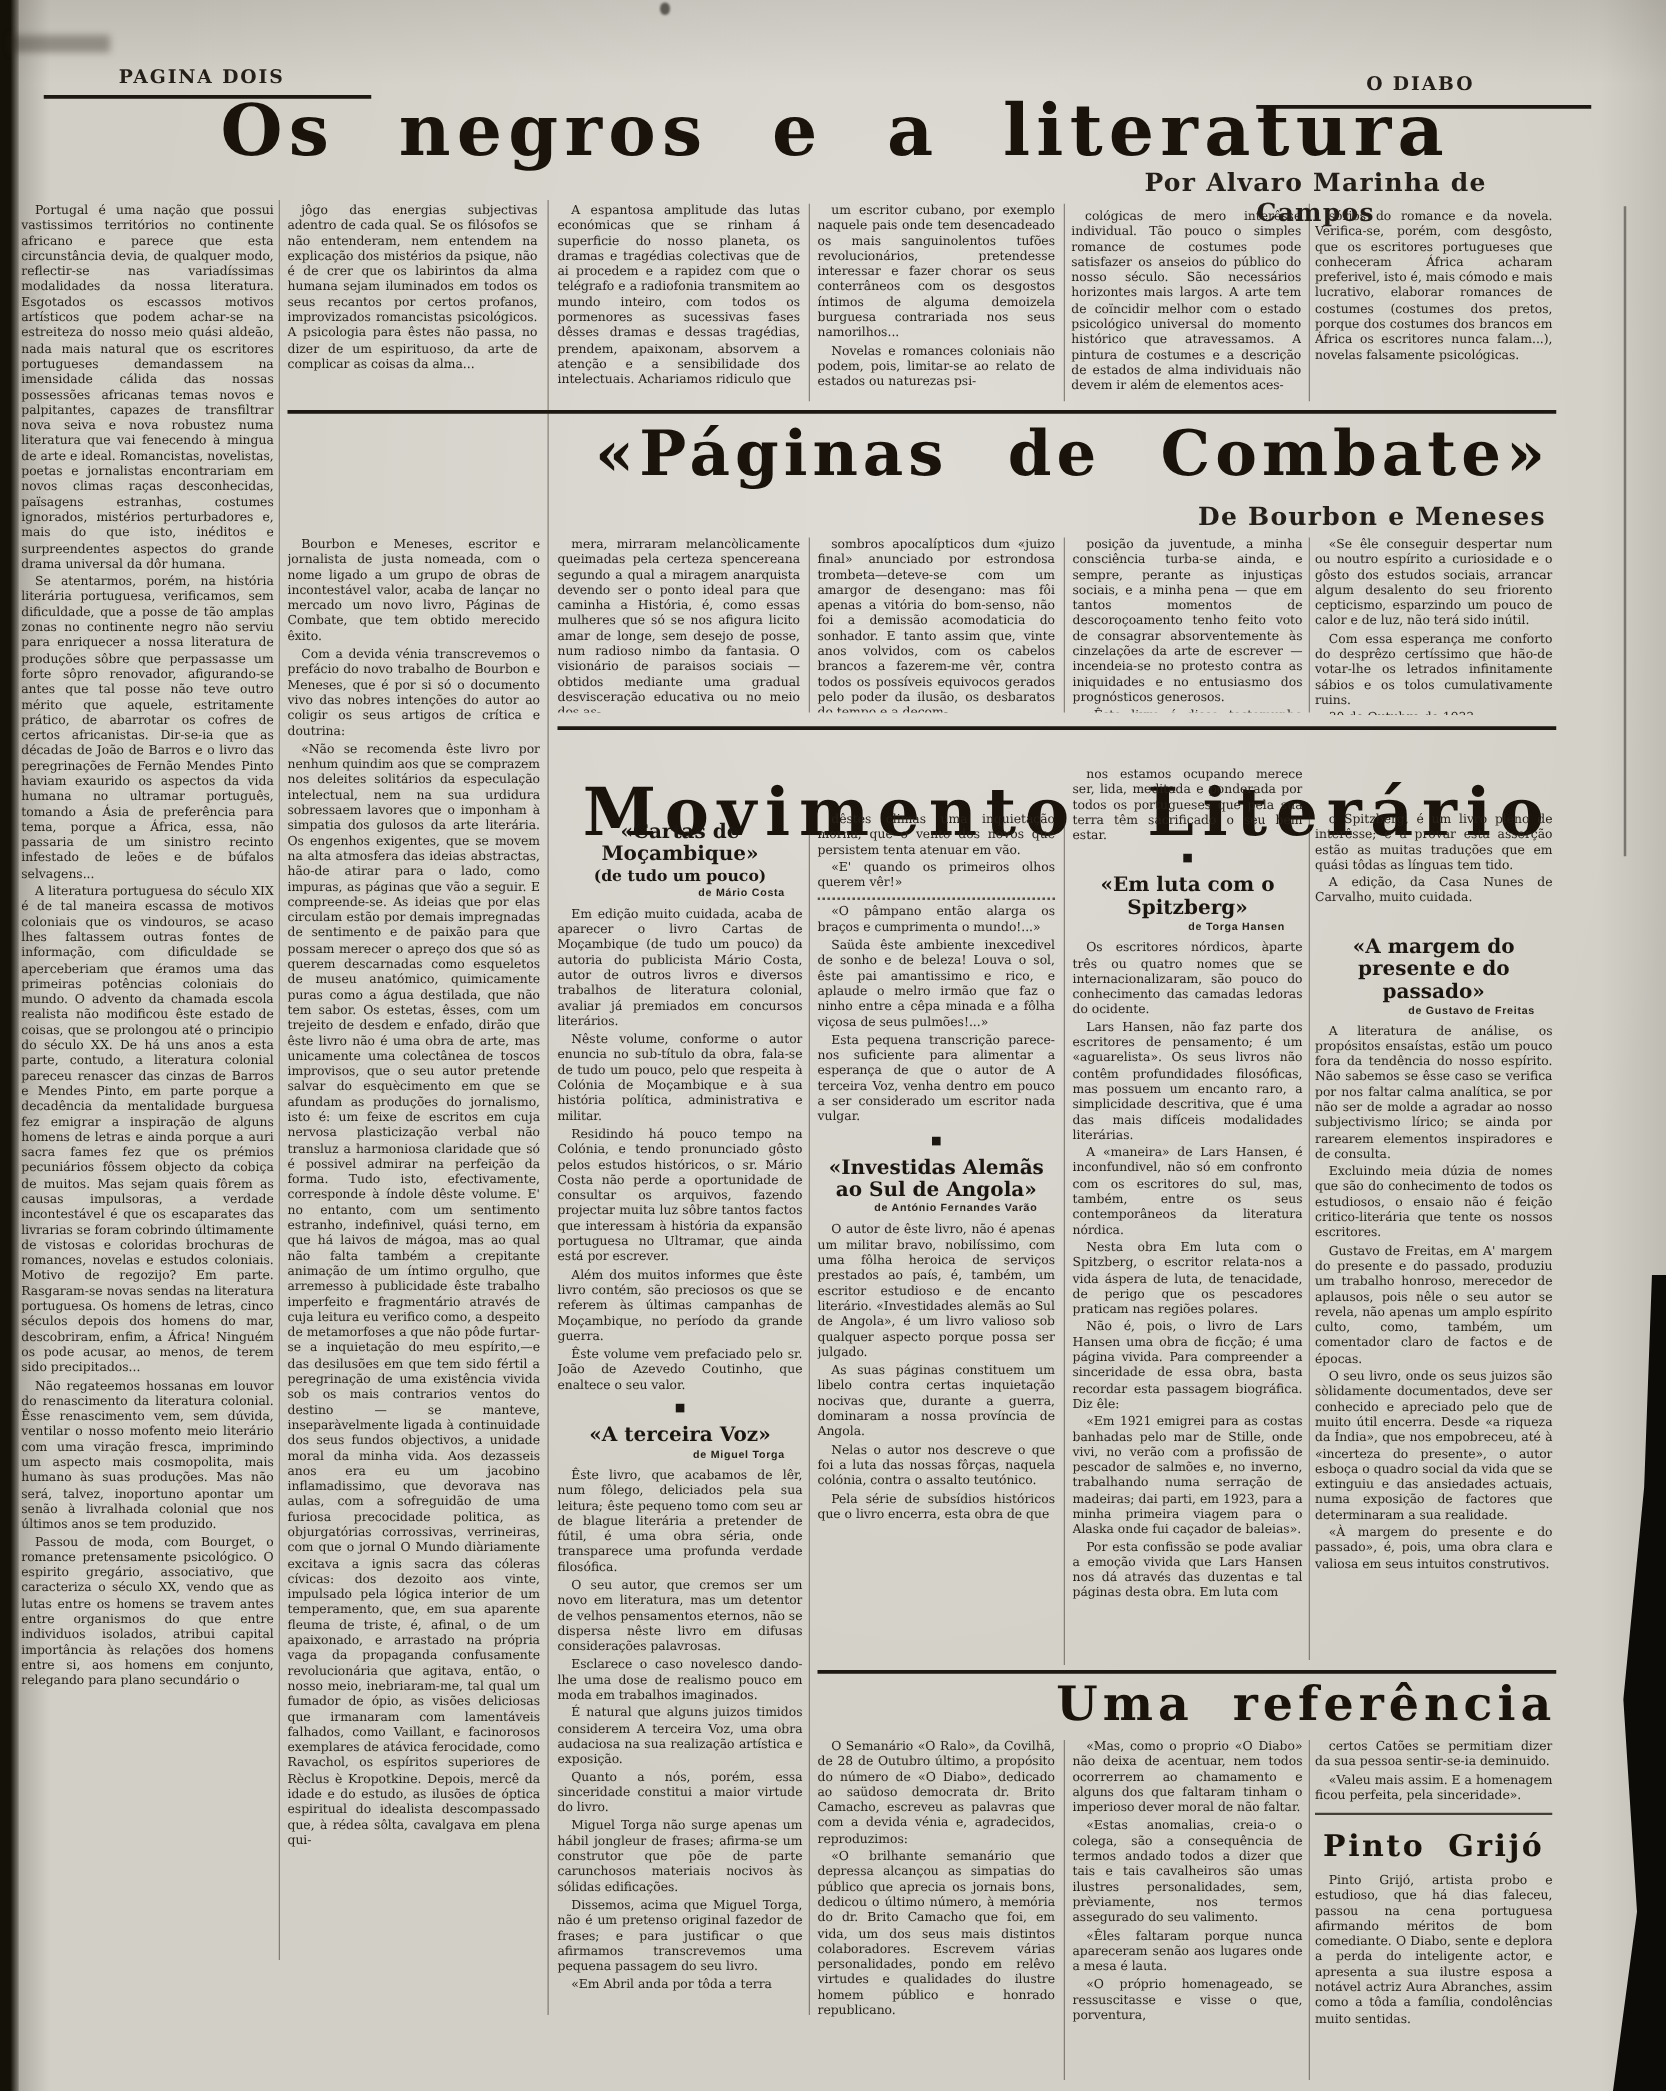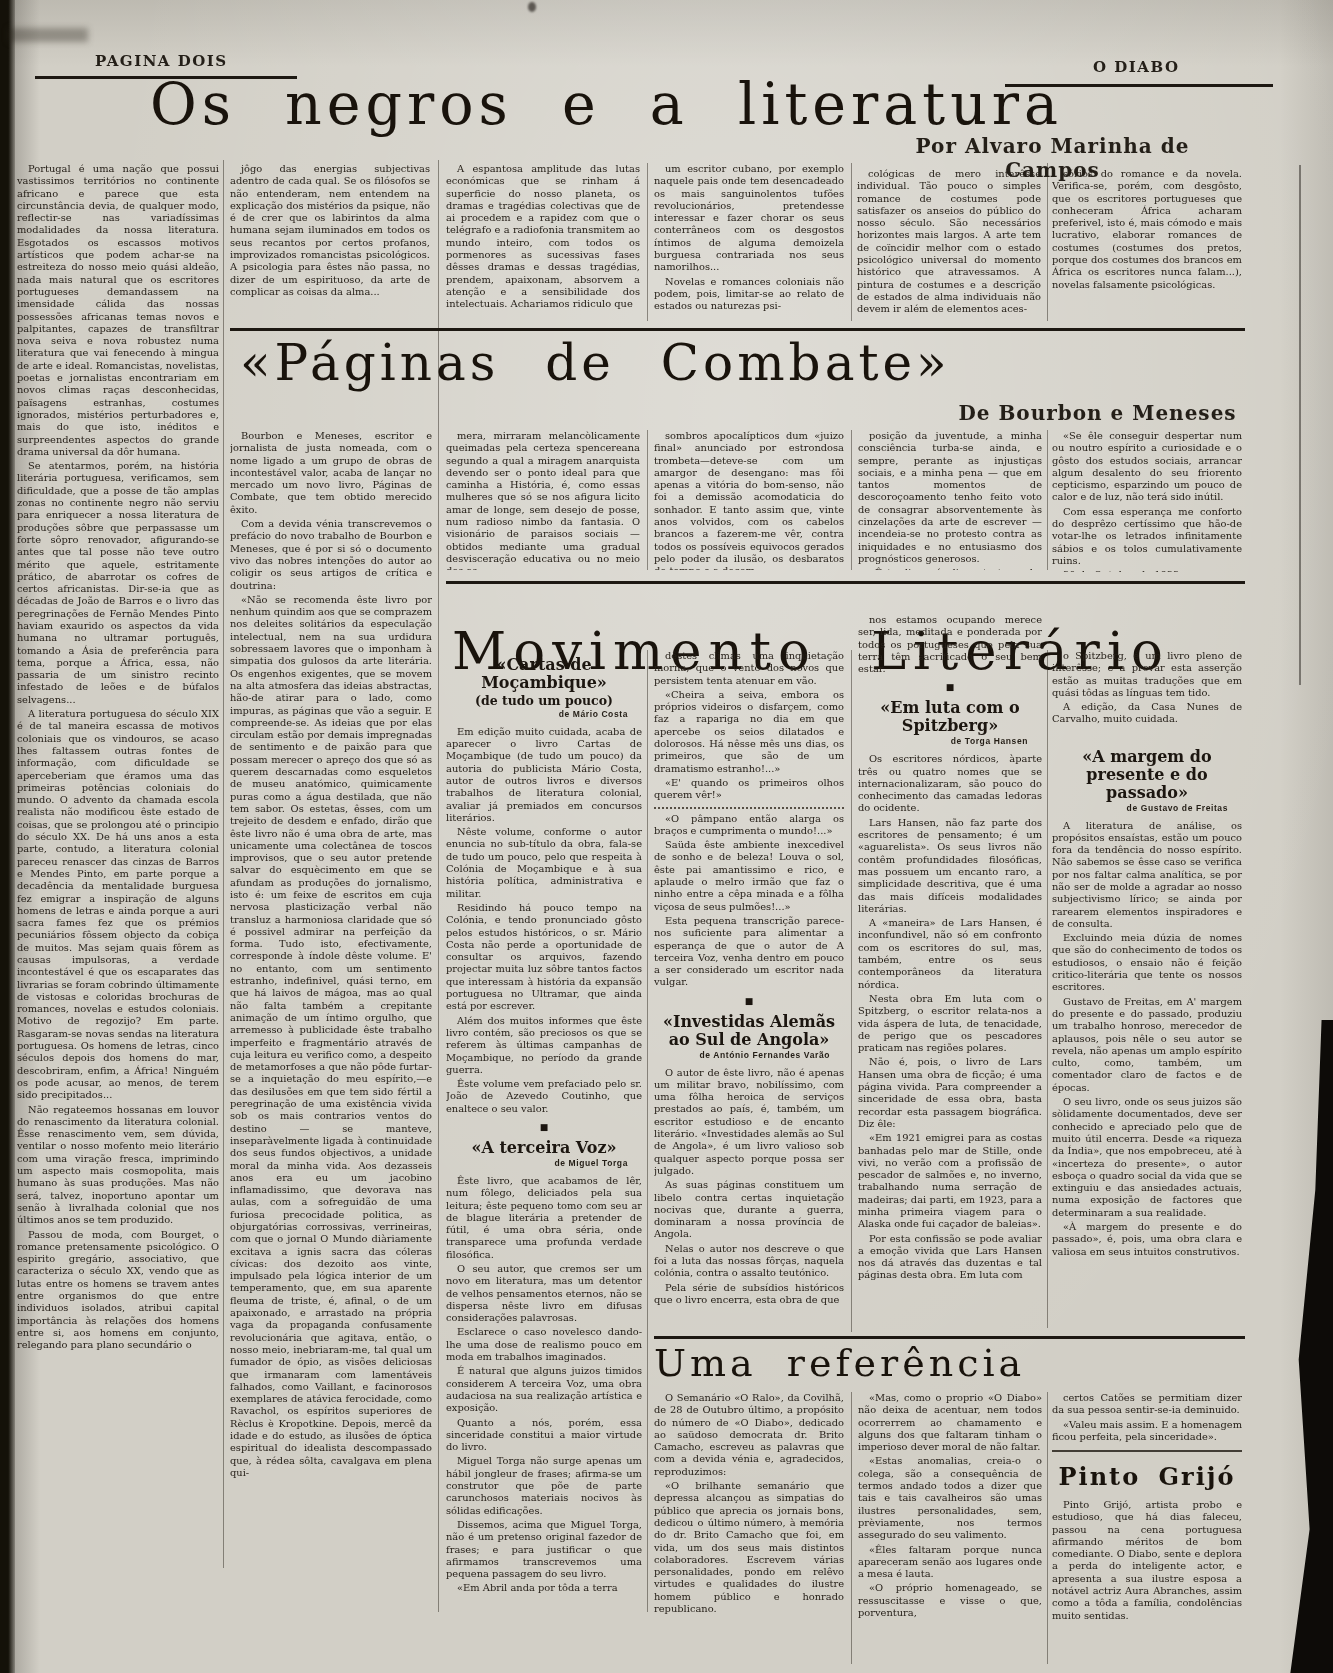--- a/index.html
+++ b/index.html
@@ -17,21 +17,21 @@
   .torn{right:0;top:1020px;width:52px;height:653px;background:#0d0b08;
         clip-path:polygon(78% 0%,100% 0%,100% 100%,18% 100%,55% 78%,34% 52%,66% 26%);}
   .smudge{left:8px;top:28px;width:80px;height:14px;background:rgba(40,35,25,.35);filter:blur(3px);}
   .speck{left:528px;top:2px;width:8px;height:10px;background:rgba(20,15,10,.6);border-radius:50%;filter:blur(1px);}
   
   .hrule{background:#1d1812;height:3px;}
   .thinrule{background:rgba(30,24,16,.8);height:2px;}
   .vdiv{width:1px;background:rgba(35,28,20,.45);}
   
   .pagelabel{font-weight:bold;font-size:15px;letter-spacing:1.5px;}
-  .mainhead{font-weight:normal;text-align:left;color:#19130c;line-height:1;
+  .mainhead{font-weight:bold;text-align:right;color:#19130c;line-height:1;
     font-family:"DejaVu Serif",serif;}
   .h-negros{font-size:57px;letter-spacing:5px;word-spacing:26px;}
   .h-paginas{font-size:50px;letter-spacing:4px;word-spacing:26px;}
   .h-movimento{font-size:53px;letter-spacing:7px;word-spacing:30px;}
   .h-referencia{font-size:38px;letter-spacing:4px;word-spacing:14px;}
   .bylineBig{font-weight:bold;font-size:20px;text-align:center;letter-spacing:1px;}
   
   .col{overflow:hidden;}
   .bodytext p{margin:0 0 2px 0;font-size:9.9px;line-height:12.3px;text-align:justify;
     text-indent:11px;color:#27211a;}
@@ -137,21 +137,20 @@
         <p>Quanto a nós, porém, essa sinceridade constitui a maior virtude do livro.</p>
         <p>Miguel Torga não surge apenas um hábil jongleur de frases; afirma-se um construtor que põe de parte carunchosos materiais nocivos às sólidas edificações.</p>
         <p>Dissemos, acima que Miguel Torga, não é um pretenso original fazedor de frases; e para justificar o que afirmamos transcrevemos uma pequena passagem do seu livro.</p>
         <p>«Em Abril anda por tôda a terra</p>
       </div>
   </div>
 
   <div class="abs col" style="left:654px;top:650px;width:190px;height:682px;">
     <div class="bodytext">
         <p>dêstes climas uma inquietação morna, que o vento dos novos que persistem tenta atenuar em vão.</p>
-        <p>«Cheira a seiva, embora os próprios videiros o disfarçem, como faz a rapariga no dia em que apercebe os seios dilatados e dolorosos. Há nêsse mês uns dias, os primeiros, que são de um dramatismo estranho!...»</p>
         <p>«E' quando os primeiros olhos querem vêr!»</p>
       </div>
     <div class="dotrule"></div>
     <div class="bodytext">
         <p>«O pâmpano então alarga os braços e cumprimenta o mundo!...»</p>
         <p>Saüda êste ambiente inexcedivel de sonho e de beleza! Louva o sol, êste pai amantissimo e rico, e aplaude o melro irmão que faz o ninho entre a cêpa minada e a fôlha viçosa de seus pulmões!...»</p>
         <p>Esta pequena transcrição parece-nos suficiente para alimentar a esperança de que o autor de A terceira Voz, venha dentro em pouco a ser considerado um escritor nada vulgar.</p>
       </div>
     <div class="sep">■</div>
     <div class="subhead">«Investidas Alemãs ao Sul de Angola»</div>

